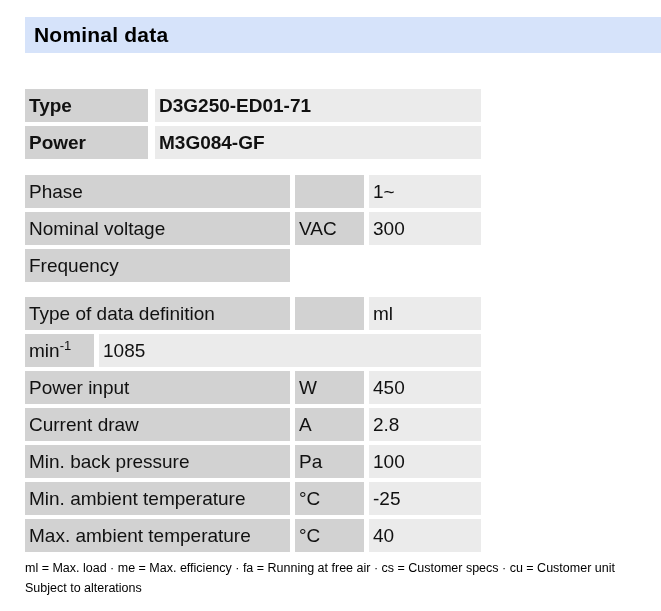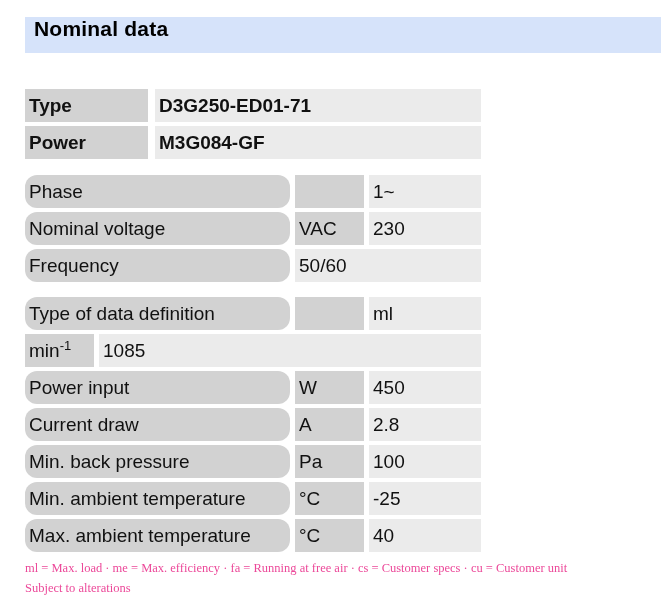--- a/index.html
+++ b/index.html
@@ -13,20 +13,21 @@
     overflow: hidden;
   }
   .title-bar {
     position: absolute;
     left: 25px;
     top: 17px;
     width: 636px;
     height: 36px;
     background: var(--title-bar-bg, #d6e3fa);
     display: flex;
+    align-items: center;
     padding-left: 9px;
     box-sizing: border-box;
   }
   .title-bar h1 {
     margin: 0;
     font-size: 21px;
     font-weight: bold;
     color: #000000;
     letter-spacing: 0.2px;
   }
@@ -43,38 +44,37 @@
     box-sizing: border-box;
     white-space: nowrap;
     overflow: hidden;
   }
   .lbl  { background: var(--label-cell-bg, #d2d2d2); }
   .val  { background: var(--value-cell-bg, #ebebeb); }
   
   .c-label1 { width: 123px; margin-right: 7px; font-weight: bold; }
   .c-value1 { flex: 1; font-weight: bold; }
   
-  .c-label { width: 265px; margin-right: 5px; border-radius: 12px; }
+  .c-label { width: 265px; margin-right: 5px; }
   .c-unit  { width: 69px;  margin-right: 5px; }
   .c-value { flex: 1; }
   .c-unit sup {
     font-size: 13px;
     line-height: 1;
     position: relative;
     top: -5px;
   }
   .footer {
     position: absolute;
     left: 25px;
     top: 558px;
     width: 632px;
     font-size: 12.5px;
     line-height: 1.6;
-    color: #ec4899;
-    font-family: Liberation Serif, serif;
+    color: #000000;
   }
 </style>
 </head>
 <body>
 
 <div class="canvas">
 
   <header class="title-bar">
     <h1>Nominal data</h1>
   </header>
@@ -96,25 +96,24 @@
       <div class="cell lbl c-unit">
           <span></span>
         </div>
       <div class="cell val c-value">1~</div>
     </div>
     <div class="row">
       <div class="cell lbl c-label">Nominal voltage</div>
       <div class="cell lbl c-unit">
           <span>VAC</span>
         </div>
-      <div class="cell val c-value">230</div>
+      <div class="cell val c-value">300</div>
     </div>
     <div class="row">
       <div class="cell lbl c-label">Frequency</div>
-      <div class="cell val c-value">50/60</div>
     </div>
   </section>
 
   <section class="tbl tbl-perf">
     <div class="row">
       <div class="cell lbl c-label">Type of data definition</div>
       <div class="cell lbl c-unit">
           <span></span>
           <sup></sup>
         </div>

